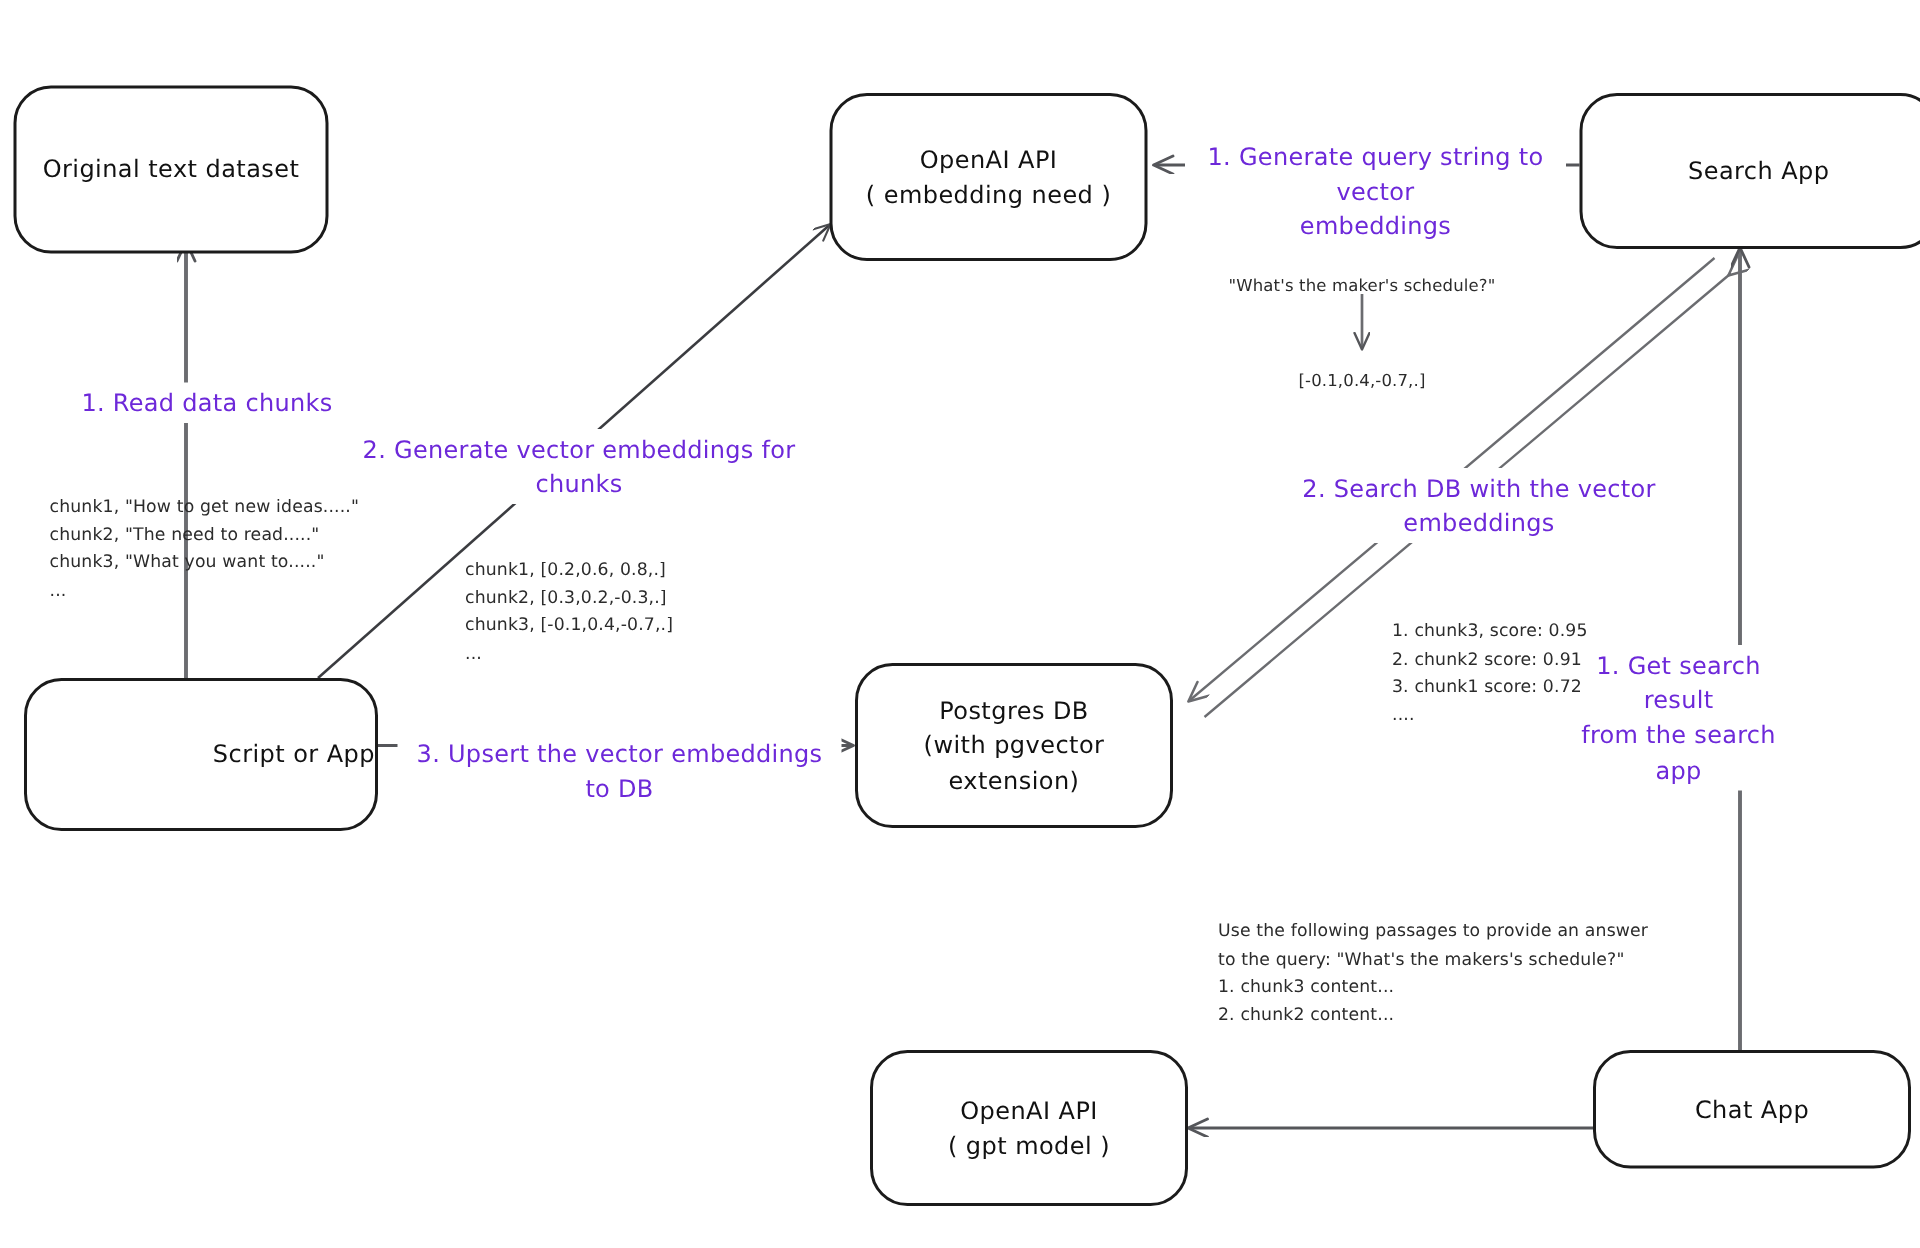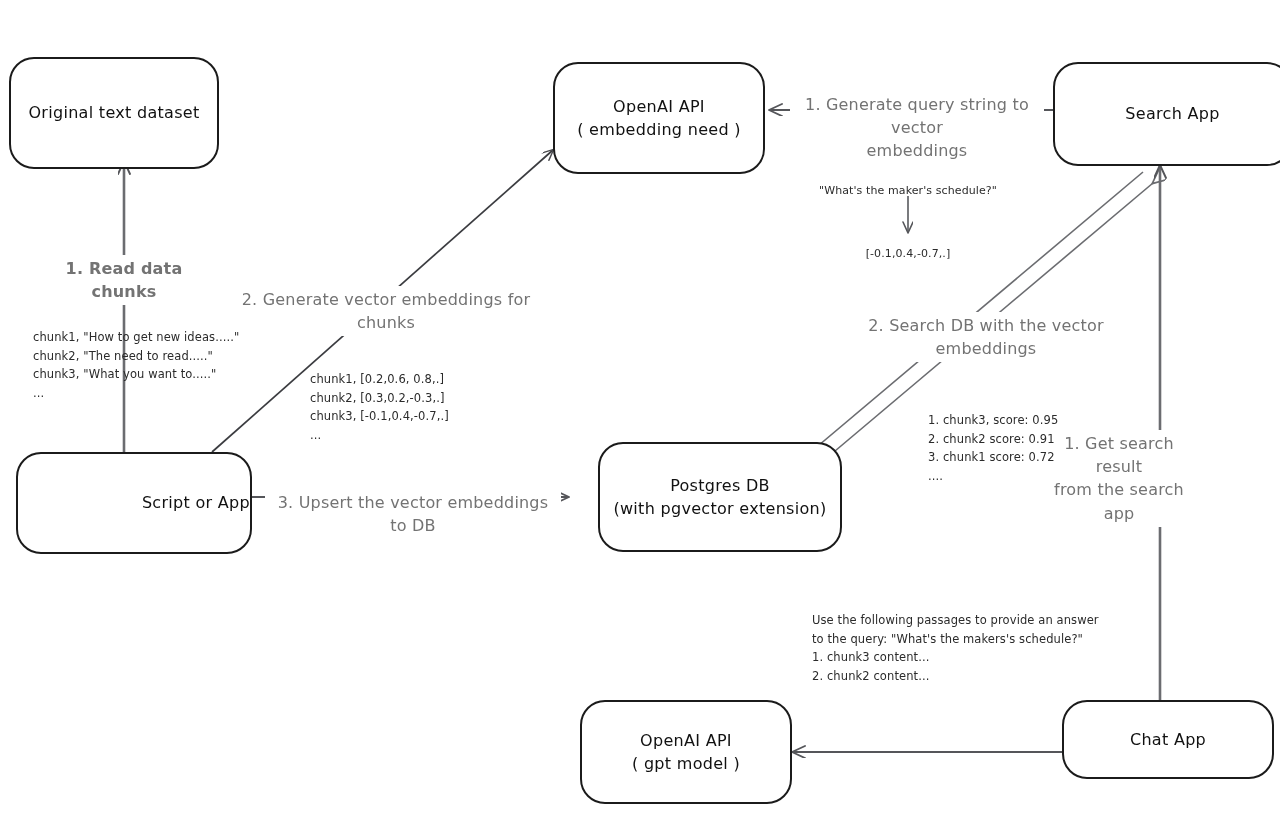--- a/index.html
+++ b/index.html
@@ -41,21 +41,21 @@
     font-size: 16px;
     line-height: 1.45;
     letter-spacing: 0.3px;
     z-index: 3;
   }
   .node .line2 {
     display: block;
   }
   .edge-label {
     position: absolute;
-    color: #737373;
+    color: #6d28d9;
     font-size: 16px;
     line-height: 1.45;
     letter-spacing: 0.2px;
     text-align: center;
     background: #ffffff;
     z-index: 4;
     white-space: pre-line;
   }
   .note {
     position: absolute;
@@ -137,39 +137,39 @@
 
   <div class="node" style="left:16px; top:452px; width:236px; height:102px;align-items:flex-end;">
     <span>Script or App</span>
   </div>
 
   <div class="node" style="left:553px; top:62px; width:212px; height:112px;">
     <span>OpenAI API</span>
     <span class="line2">( embedding need )</span>
   </div>
 
-  <div class="node" style="left:570px; top:442px; width:244px; height:110px;margin-left:28px;">
+  <div class="node" style="left:570px; top:442px; width:212px; height:110px;">
     <span>Postgres DB</span>
     <span class="line2">(with pgvector extension)</span>
   </div>
 
   <div class="node" style="left:1053px; top:62px; width:239px; height:104px;">
     <span>Search App</span>
   </div>
 
   <div class="node" style="left:580px; top:700px; width:212px; height:104px;">
     <span>OpenAI API</span>
     <span class="line2">( gpt model )</span>
   </div>
 
   <div class="node" style="left:1062px; top:700px; width:212px; height:79px;">
     <span>Chat App</span>
   </div>
 
-  <div class="edge-label" style="left:30px; top:255px; width:180px; padding:2px 4px;font-weight:bold;">1. Read data chunks</div>
+  <div class="edge-label" style="left:44px; top:255px; width:180px; padding:2px 4px;">1. Read data chunks</div>
 
   <div class="edge-label" style="left:236px; top:286px; width:292px; padding:2px 4px;">2. Generate vector embeddings for chunks</div>
 
   <div class="edge-label" style="left:265px; top:489px; width:290px; padding:2px 3px;">3. Upsert the vector embeddings  to DB</div>
 
   <div class="edge-label" style="left:790px; top:91px; width:246px; padding:2px 4px;">1. Generate query string to vector
 embeddings</div>
 
   <div class="edge-label" style="left:826px; top:312px; width:312px; padding:2px 4px;">2. Search DB with the vector embeddings</div>
 

